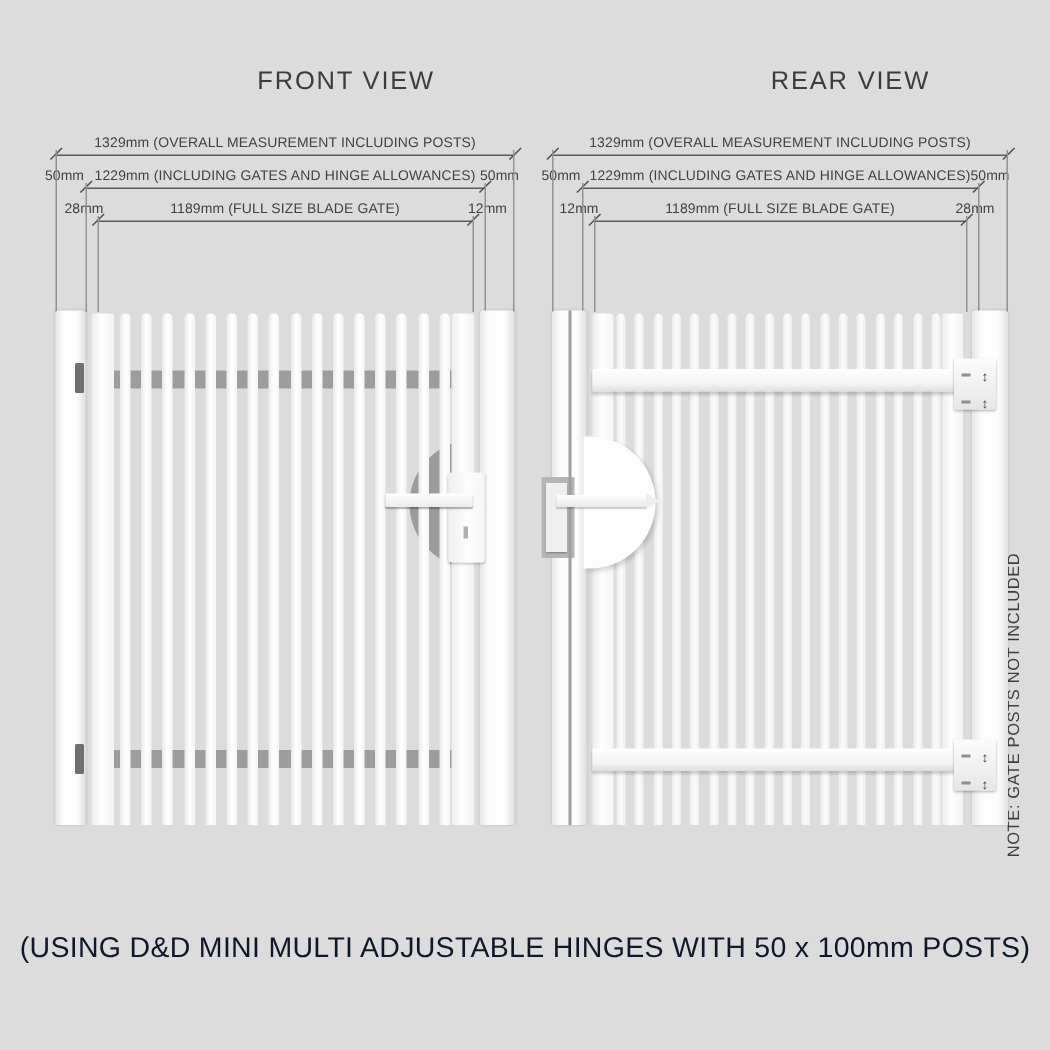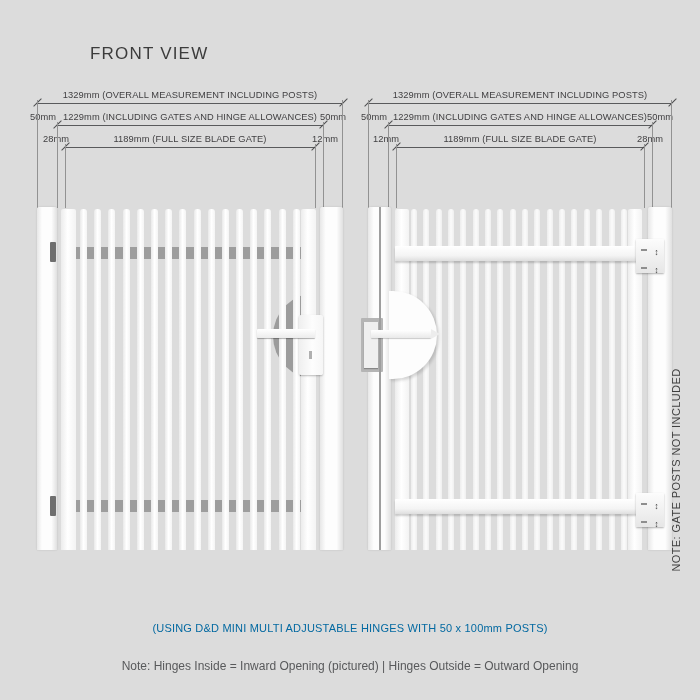--- a/index.html
+++ b/index.html
@@ -1,20 +1,20 @@
 <!DOCTYPE html>
 <html><head>
 <meta charset="utf-8">
 <style>
   html,body{margin:0;padding:0;}
   body{font-family:"Liberation Sans", sans-serif;background:#dcdcdc;}
   .canvas{position:relative;width:700px;height:700px;background:#dcdcdc;overflow:hidden;}
 
   .view-title{position:absolute;margin:0;font-size:17px;font-weight:500;letter-spacing:1.2px;
-    color:#3c3c3c;text-align:left;white-space:nowrap;}
+    color:#3c3c3c;text-align:right;white-space:nowrap;}
 
   .dim-label{position:absolute;font-size:9.3px;line-height:11px;color:#414042;text-align:center;
     letter-spacing:.1px;white-space:nowrap;}
   .mm{position:absolute;font-size:9.3px;line-height:11px;color:#414042;text-align:center;width:36px;}
   .dim-line{position:absolute;height:1px;background:#595a5c;}
   .ext{position:absolute;width:1px;background:#929292;}
   .tick{position:absolute;width:11px;height:1px;background:#4d4e50;transform:rotate(-45deg);}
 
   .post{position:absolute;background:linear-gradient(90deg,#e7e7e7,#fdfdfd 25%,#fdfdfd 72%,#e0e0e0);
     border-radius:2px 2px 0 0;box-shadow:0 0 2px rgba(0,0,0,.15);z-index:2;}
@@ -54,22 +54,22 @@
   .handle-rear{position:absolute;left:371px;top:330px;width:60px;height:8px;z-index:4;border-radius:1px;
     background:linear-gradient(180deg,#ffffff,#e9e9e9);box-shadow:0 1px 1px rgba(0,0,0,.2);}
   .handle-rear::after{content:"";position:absolute;right:-9px;top:-1px;width:0;height:0;
     border-left:9px solid #ededed;border-top:5px solid transparent;border-bottom:5px solid transparent;}
 
   .side-note{position:absolute;left:572px;top:463px;width:210px;height:14px;transform:rotate(-90deg);
     font-size:11px;letter-spacing:.4px;color:#3f3f3f;text-align:center;white-space:nowrap;}
 
   .footer-title{position:absolute;left:0;top:597px;width:700px;text-align:center;font-size:19.5px;
     letter-spacing:.4px;color:#414042;}
-  .footer-subtitle{position:absolute;left:0;top:622px;width:700px;text-align:center;font-size:11px;
-    letter-spacing:.2px;color:#0369a1;}
+  .footer-subtitle{position:absolute;left:0;top:622px;width:700px;text-align:center;font-size:19px;
+    letter-spacing:.2px;color:#0f172a;}
   .footer-note{position:absolute;left:0;top:659px;width:700px;text-align:center;font-size:12px;
     color:#58595b;}
 </style>
 </head>
 <body>
 
 <div class="canvas">
 
   <h2 class="view-title" style="left:90px;top:44px;width:200px;">FRONT VIEW</h2>
 
@@ -126,20 +126,21 @@
       <div class="picket"></div>
       <div class="picket"></div>
     </div>
   <div class="stile" style="left:301px;top:209px;width:15px;height:341px;"></div>
   <div class="post" style="left:320px;top:207px;width:23px;height:343px;"></div>
 
   <div class="latch-body"></div>
   <div class="keyhole"></div>
   <div class="handle-front"></div>
 
+  <h2 class="view-title" style="left:420px;top:44px;width:200px;">REAR VIEW</h2>
 
   <div class="dim-label" style="left:368px;top:90px;width:304px;">1329mm (OVERALL MEASUREMENT INCLUDING POSTS)</div>
   <div class="dim-line" style="left:368px;top:103px;width:304px;"></div>
   <div class="tick" style="left:363px;top:102px;"></div>
   <div class="tick" style="left:667px;top:102px;"></div>
 
   <div class="mm" style="left:356px;top:112px;">50mm</div>
   <div class="dim-label" style="left:388px;top:112px;width:264px;">1229mm (INCLUDING GATES AND HINGE ALLOWANCES)</div>
   <div class="mm" style="left:642px;top:112px;">50mm</div>
   <div class="dim-line" style="left:388px;top:125px;width:264px;"></div>
@@ -204,15 +205,14 @@
   </div>
 
   <div class="latch-plate-rear"></div>
   <div class="latch-plate-rear-inner"></div>
   <div class="latch-d-rear"></div>
   <div class="handle-rear"></div>
 
   <div class="side-note">NOTE: GATE POSTS NOT INCLUDED</div>
 
   <div class="footer-subtitle">(USING D&amp;D MINI MULTI ADJUSTABLE HINGES WITH 50 x 100mm POSTS)</div>
-  <div class="footer-note">Note: Hinges Inside = Inward Opening (pictured) | Hinges Outside = Outward Opening</div>
 
 </div>
 
 </body></html>

